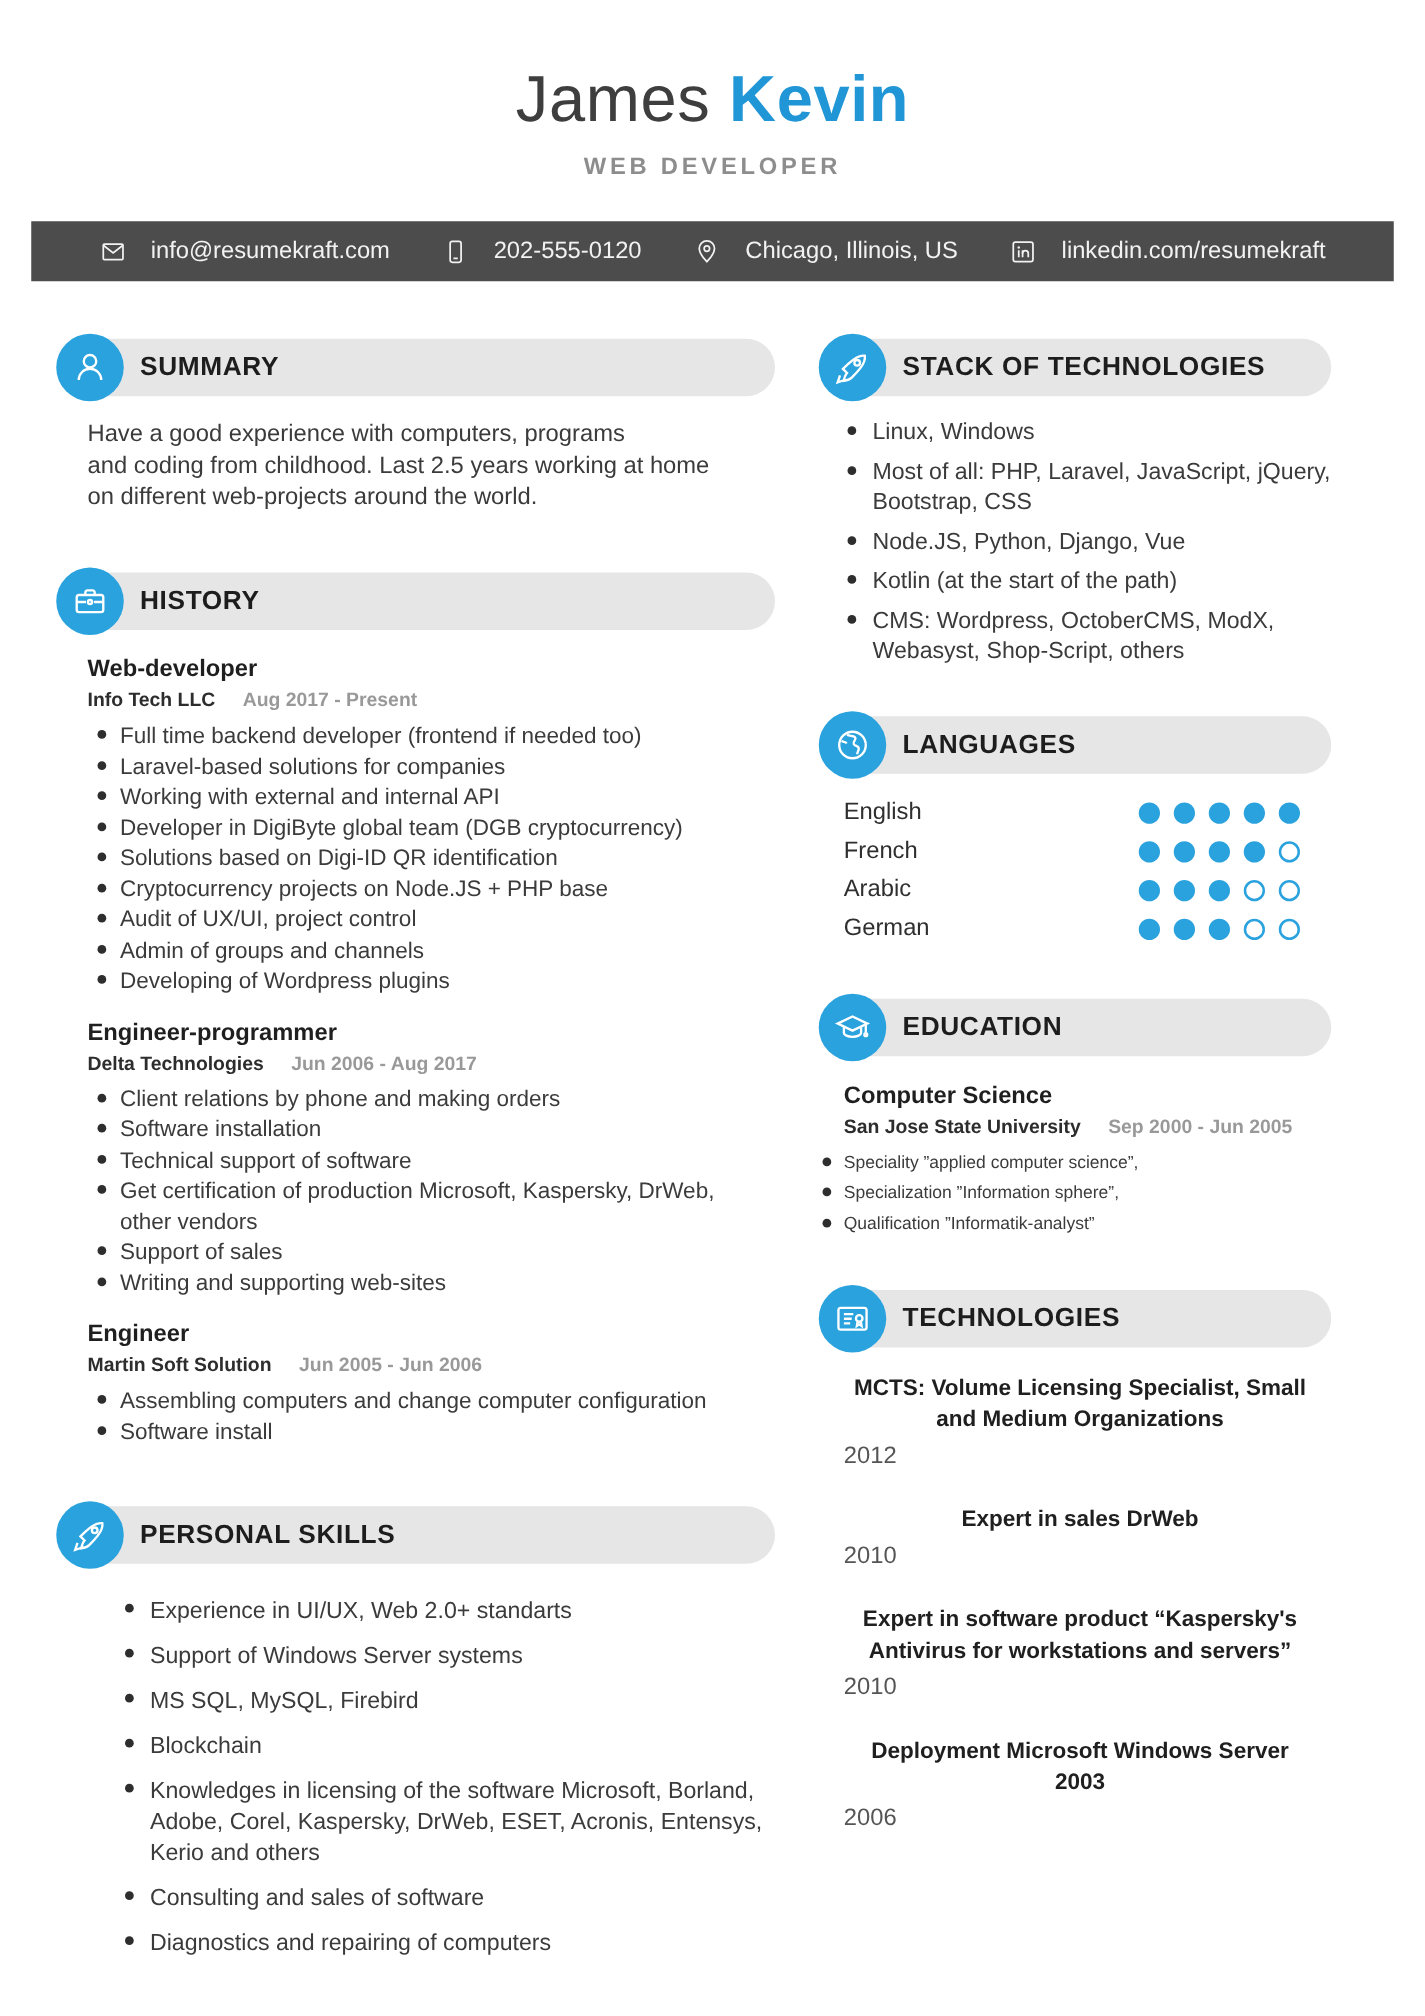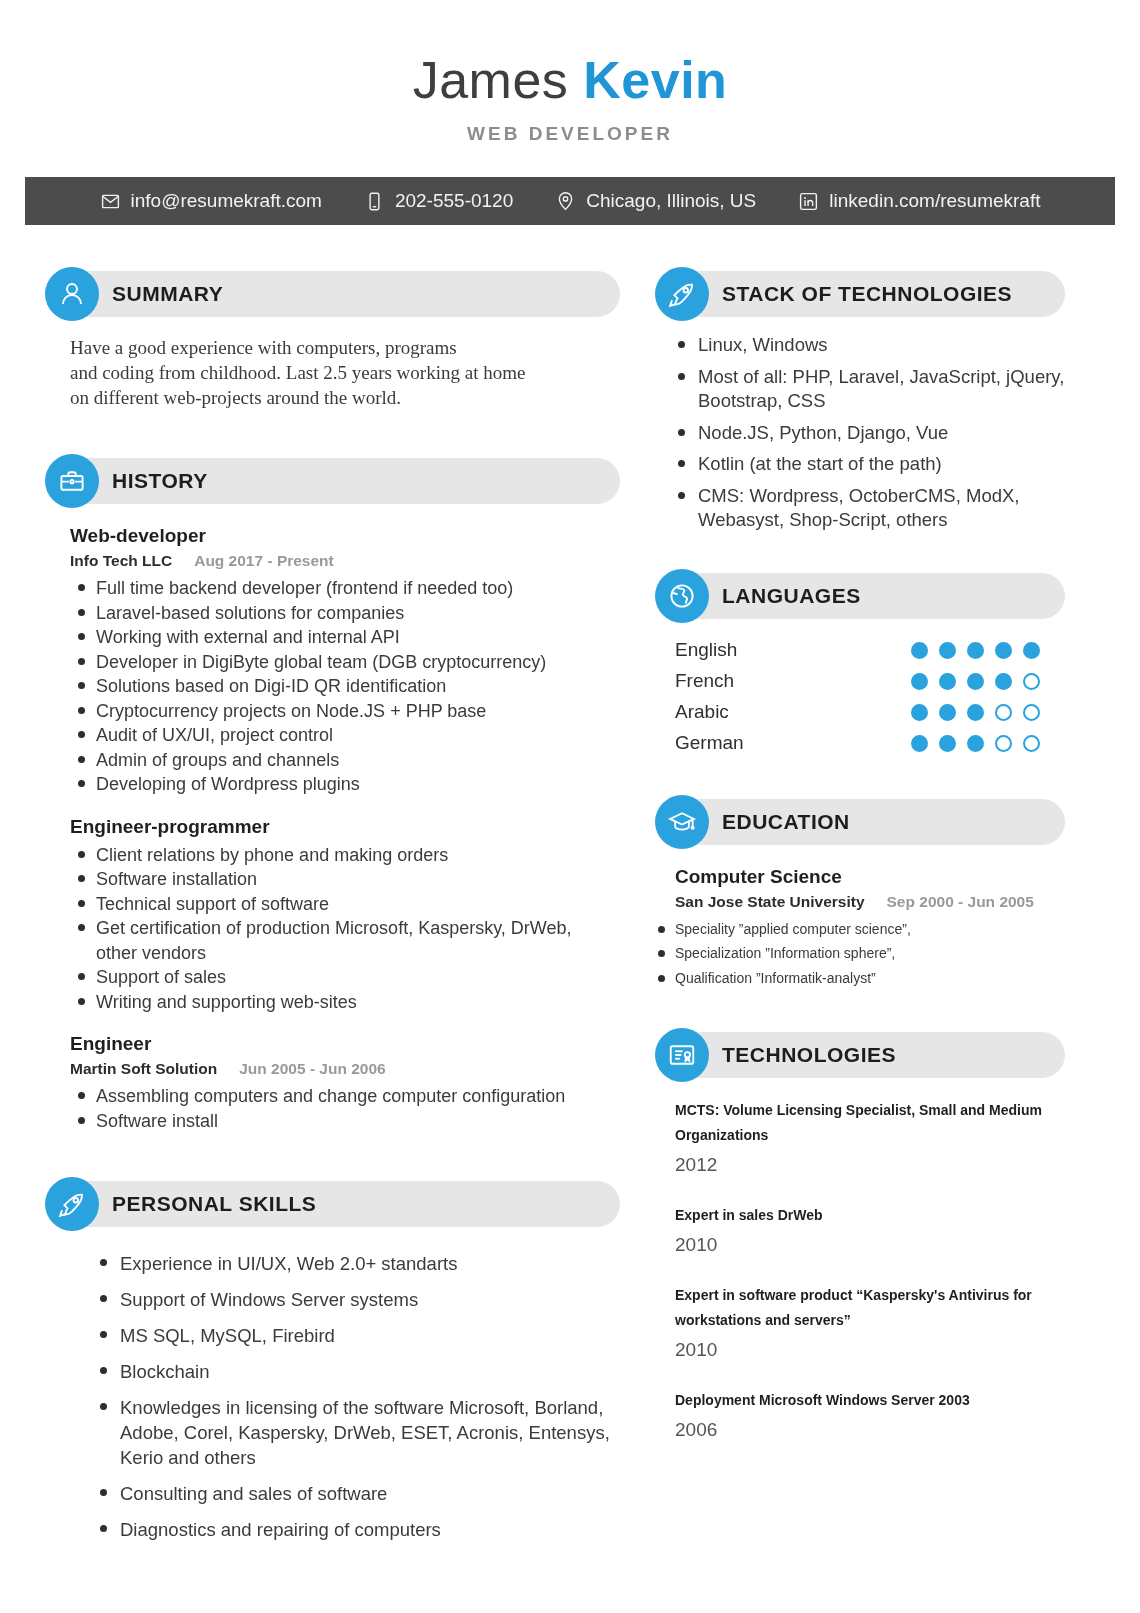--- a/index.html
+++ b/index.html
@@ -15,21 +15,21 @@
   .name{font-size:52px;line-height:1.1;letter-spacing:.5px;}
   .name .first{color:#3e3e3e;font-weight:400;}
   .name .last{color:#2196d6;font-weight:700;}
   .role{margin-top:14px;font-size:19px;font-weight:700;letter-spacing:3px;color:#8d8d8d;}
 
   
   .contact-bar{
     margin:32px 0 0 25px;width:1090px;height:48px;background:#4c4c4c;
     display:flex;align-items:center;justify-content:center;gap:42px;
   }
-  .contact-item{display:flex;align-items:center;gap:10px;color:#f2f2f2;font-size:19px;}
+  .contact-item{display:flex;align-items:center;gap:20px;color:#f2f2f2;font-size:19px;}
   .contact-item svg{display:block;}
 
   
   .columns{display:flex;gap:35px;padding:42px 75px 0 45px;}
   .col-left{width:575px;flex:none;}
   .col-right{width:410px;flex:none;}
 
   
   .section-header{position:relative;height:54px;display:flex;align-items:center;}
   .section-header .pill{
@@ -39,21 +39,21 @@
   .icon-disc{
     position:relative;z-index:1;width:54px;height:54px;border-radius:50%;
     background:#2aa2de;display:flex;align-items:center;justify-content:center;flex:none;
   }
   .section-title{
     position:relative;z-index:1;margin-left:13px;font-size:21px;font-weight:700;
     color:#1d1d1d;letter-spacing:.5px;
   }
 
   
-  .summary-text{margin:14px 0 0 25px;font-size:19px;line-height:25px;color:#3b3b3b;font-family:Liberation Serif, serif;}
+  .summary-text{margin:14px 0 0 25px;font-size:19px;line-height:25px;color:#3b3b3b;}
 
   
   .history-header,.skills-header{margin-top:44px;}
   .job{margin:18px 0 0 25px;}
   .job:first-of-type{margin-top:16px;}
   .job-title{font-size:19px;font-weight:700;color:#1f1f1f;line-height:24px;}
   .job-meta{margin-top:2px;line-height:22px;}
   .company{font-size:15.5px;font-weight:700;color:#2d2d2d;}
   .dates{margin-left:22px;font-size:15.5px;font-weight:600;color:#999999;}
   ul.bullets{list-style:none;margin:4px 0 0 0;padding:0;}
@@ -100,21 +100,21 @@
     position:relative;padding-left:17px;font-size:14px;line-height:24.5px;
   }
   ul.edu-list li::before{
     content:"";position:absolute;left:0;top:9px;width:7px;height:7px;border-radius:50%;background:#2e2e2e;
   }
 
   
   .certification-header{margin-top:38px;}
   .cert-list{margin:16px 0 0 20px;}
   .cert-item{margin-bottom:27px;}
-  .cert-title{font-size:14px;font-weight:700;color:#1f1f1f;line-height:25px;max-width:378px;}
+  .cert-title{font-size:18px;font-weight:700;color:#1f1f1f;line-height:25px;max-width:378px;text-align:center;}
   .cert-year{margin-top:6px;font-size:19px;color:#555555;}
 </style>
 </head>
 <body>
 
 <div class="page">
 
   <div class="name-block">
     <div class="name">
       <span class="first">James</span>
@@ -214,20 +214,23 @@
               <li>Solutions based on Digi-ID QR identification</li>
               <li>Cryptocurrency projects on Node.JS + PHP base</li>
               <li>Audit of UX/UI, project control</li>
               <li>Admin of groups and channels</li>
               <li>Developing of Wordpress plugins</li>
             </ul>
           </div>
 
           <div class="job">
             <div class="job-title">Engineer-programmer</div>
+            <div class="job-meta">
+              <span class="company">Delta Technologies</span><span class="dates">Jun 2006 - Aug 2017</span>
+            </div>
             <ul class="bullets">
               <li>Client relations by phone and making orders</li>
               <li>Software installation</li>
               <li>Technical support of software</li>
               <li>Get certification of production Microsoft, Kaspersky, DrWeb, other vendors</li>
               <li>Support of sales</li>
               <li>Writing and supporting web-sites</li>
             </ul>
           </div>
 

